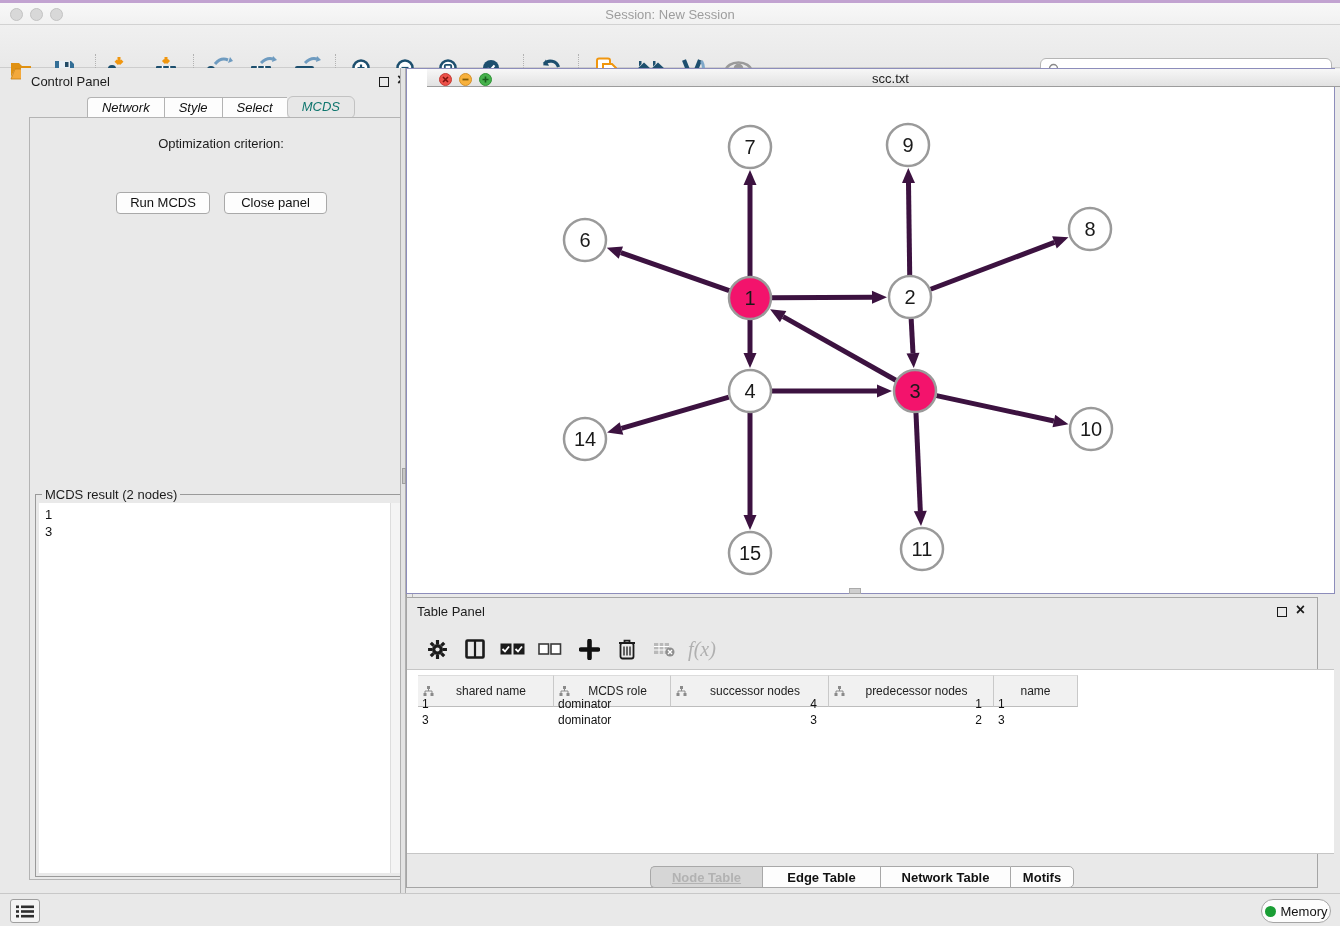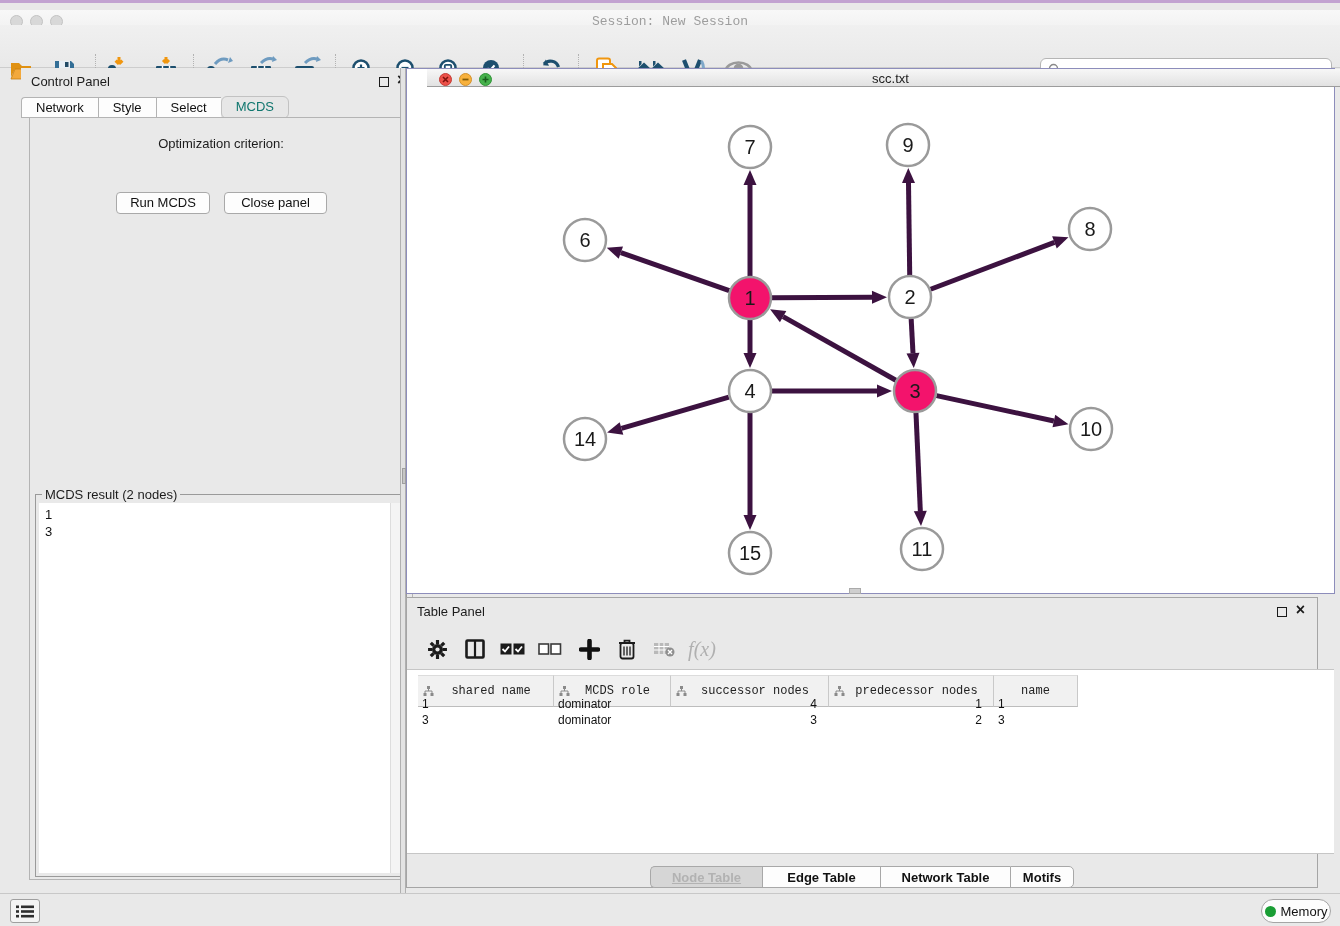--- a/index.html
+++ b/index.html
@@ -2,37 +2,37 @@
 <html><head>
 <meta charset="utf-8">
 <style>
   * { margin:0; padding:0; box-sizing:border-box; }
   html,body { width:1340px; height:926px; }
   body { font-family:"Liberation Sans", sans-serif; background:#e9e9e9; overflow:hidden; }
   .app { position:relative; width:1340px; height:926px; background:#e9e9e9; }
 
   
   .top-strip { position:absolute; left:0; top:0; width:1340px; height:3px; background:#c2a3d1; }
-  .titlebar { position:absolute; left:0; top:10px; width:1340px; height:22px; background:linear-gradient(#f8f8f8,#f1f1f1); border-bottom:1px solid #d2d2d2;font-family:Liberation Mono, monospace; }
+  .titlebar { position:absolute; left:0; top:3px; width:1340px; height:22px; background:linear-gradient(#f8f8f8,#f1f1f1); border-bottom:1px solid #d2d2d2; }
   .tl-dot { position:absolute; top:5px; width:13px; height:13px; border-radius:50%; background:#d8d8d8; border:1px solid #c3c3c3; }
   .win-title { position:absolute; top:4px; left:0; width:100%; text-align:center; font-size:13px; color:#9d9d9d; }
 
   
   .toolbar { position:absolute; left:0; top:25px; width:1340px; height:43px; background:linear-gradient(#f0f0f0,#e9e9e9); border-bottom:1px solid #cdcdcd; }
   .ico { position:absolute; top:30px; width:30px; height:30px; display:flex; align-items:center; justify-content:center; }
   .tsep { position:absolute; top:29px; height:34px; border-left:1px dotted #b2b2b2; }
   .searchbox { position:absolute; left:1040px; top:33px; width:292px; height:23px; background:#fff; border:1px solid #b5b5b5; border-radius:6px; display:flex; align-items:center; padding-left:7px; }
   .searchbox input { border:none; outline:none; flex:1; font-size:12px; background:transparent; margin-left:5px; }
 
   
   .control-panel { position:absolute; left:0; top:68px; width:400px; height:825px; background:#e9e9e9;margin-left:21px; }
   .panel-title { position:absolute; left:10px; top:6px; font-size:13px; color:#1c1c1c; }
   .winbtn-sq { position:absolute; width:10px; height:10px; border:1.5px solid #1a1a1a; top:9px; }
   .winbtn-x { position:absolute; top:3px; font-size:16px; font-weight:700; color:#1a1a1a; line-height:18px; }
-  .cp-tabs { position:absolute; left:0; top:29px; width:100%; display:flex; justify-content:flex-start; }
+  .cp-tabs { position:absolute; left:0; top:29px; width:100%; display:flex; justify-content:center;font-style:italic; }
   .tab { height:21px; line-height:20px; padding:0 14px; font-size:13px; color:#111; background:#fdfdfd; border:1px solid #b3b3b3; border-right:none; }
   .tab:first-child { border-radius:4px 0 0 0; }
   .tab:last-child { border-right:1px solid #b3b3b3; }
   .tab.active { background:#e7e7e7; color:#0f766e; border:1px solid #c2c2c2; border-radius:6px; height:23px; margin-top:-1px; }
   .cp-body { position:absolute; left:8px; top:49px; width:384px; height:763px; border:1px solid #b4b4b4; background:#e9e9e9; }
   .opt-label { position:absolute; left:0; top:68px; width:100%; text-align:center; font-size:13px; color:#1c1c1c; }
   .dropdown { position:absolute; left:45px; top:91px; width:310px; height:22px; background:#fff; border:1px solid #a9a9a9; border-radius:4px; font-size:13px; color:#111; line-height:20px; padding-left:9px; }
   .spin { position:absolute; right:8px; top:3px; }
   .spin .up { width:0; height:0; border-left:4px solid transparent; border-right:4px solid transparent; border-bottom:5px solid #555; margin-bottom:2px; }
   .spin .dn { width:0; height:0; border-left:4px solid transparent; border-right:4px solid transparent; border-top:5px solid #555; }
@@ -52,21 +52,21 @@
   .net-titlebar { position:absolute; left:0; top:0; width:100%; height:18px; background:linear-gradient(#f7f7f7,#e2e2e2); border-bottom:1px solid #9c9c9c;margin-left:20px; }
   .net-title { position:absolute; width:100%; text-align:center; top:2px; font-size:13px; color:#1c1c1c; }
   .light { position:absolute; top:3px; }
   .net-canvas { position:absolute; left:0; top:19px; width:927px; height:505px; background:#fff; }
 
   
   .table-panel { position:absolute; left:406px; top:597px; width:912px; height:291px; background:#e9e9e9; border:1px solid #a5a5a5; }
   .tp-toolbar-icon { position:absolute; top:38px; width:30px; height:26px; display:flex; align-items:center; justify-content:center; }
   .tp-white { position:absolute; left:0; top:71px; width:927px; height:185px; background:#fff; border-top:1px solid #c6c6c6; border-bottom:1px solid #c6c6c6; }
   .thead { position:absolute; left:11px; top:5px; height:20px; display:flex; }
-  .th { display:flex; align-items:center; background:#f1f1f1; border-right:1px solid #c9c9c9; border-bottom:1px solid #bdbdbd; border-top:1px solid #dcdcdc; padding:15px 5px; font-size:12px; color:#222;font-family:Liberation Mono, monospace; }
+  .th { display:flex; align-items:center; background:#f1f1f1; border-right:1px solid #c9c9c9; border-bottom:1px solid #bdbdbd; border-top:1px solid #dcdcdc; padding:15px 5px; font-size:12px; color:#222; }
   .th .lbl { flex:1; text-align:center; }
   .trow { position:absolute; left:11px; display:flex; height:16px; }
   .td { font-size:12px; color:#111; line-height:16px; padding:0 12px 0 4px; }
   .tp-tabs { position:absolute; left:0; top:268px; width:100%; display:flex; justify-content:center; }
   .btab { height:22px; line-height:21px; font-size:13px; text-align:center; background:#fdfdfd; border:1px solid #a8a8a8; border-right:none; color:#111; font-weight:700; }
   .btab:first-child { border-radius:5px 0 0 5px;text-decoration:underline; }
   .btab:last-child { border-right:1px solid #a8a8a8; border-radius:0 5px 5px 0; }
   .btab.active { background:#d6d6d6; color:#b2b2b2; }
 
   

